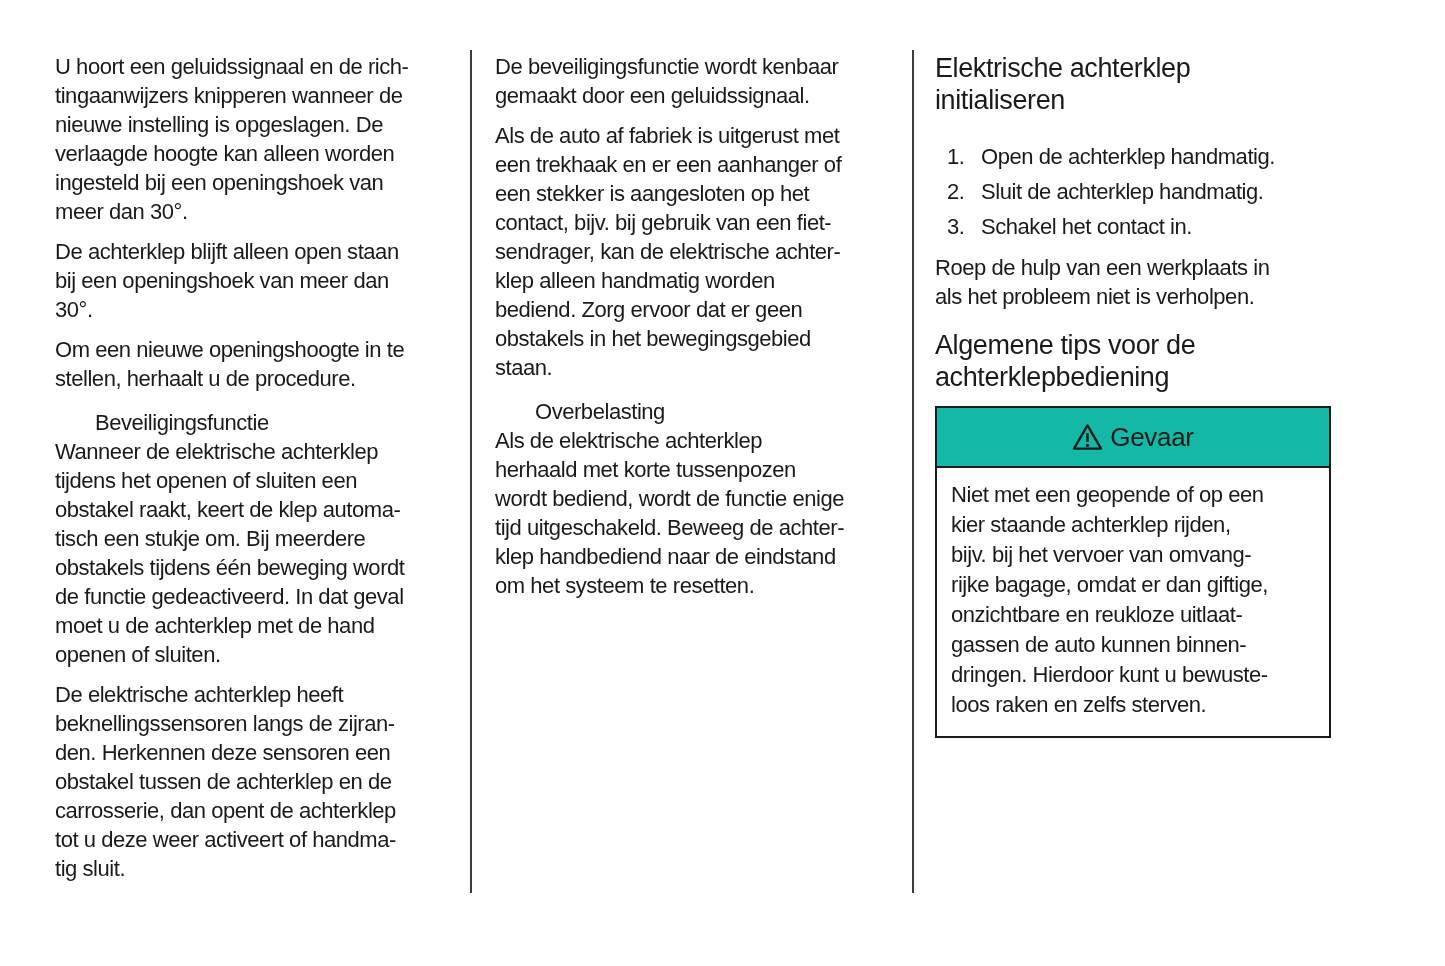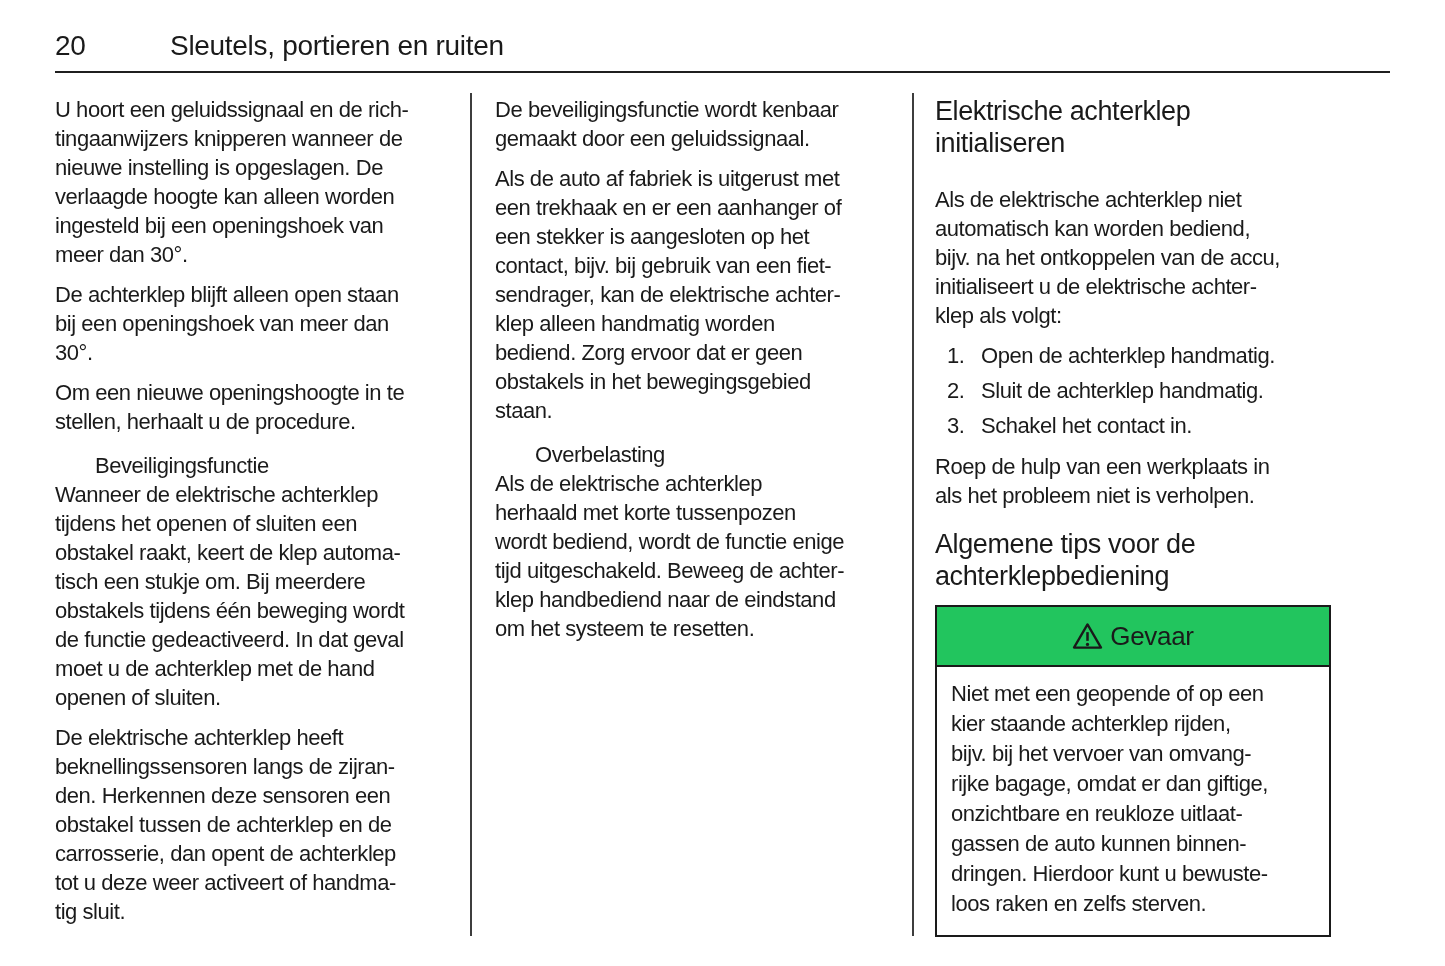--- a/index.html
+++ b/index.html
@@ -90,21 +90,21 @@
   .num-item .num { width: 34px; flex: none; }
   .num-item .txt { white-space: pre; }
   
   .danger-box {
     width: 396px;
     border: 2px solid #1a1a1a;
     margin-top: 11px;
     background: #ffffff;
   }
   .danger-header {
-    background: #22c55e;
+    background: #14b8a6;
     border-bottom: 2px solid #1a1a1a;
     height: 60px;
     display: flex;
     align-items: center;
     justify-content: center;
     gap: 7px;
   }
   .danger-title {
     font-size: 26px;
     letter-spacing: -0.3px;
@@ -116,24 +116,20 @@
     line-height: 30px;
     letter-spacing: -0.45px;
     white-space: pre;
   }
 </style>
 </head>
 <body>
 
 <div class="page">
 
-  <div class="header">
-    <div class="page-number">20</div>
-    <div class="chapter-title">Sleutels, portieren en ruiten</div>
-  </div>
 
   <div class="columns">
 
     <div class="col col-1">
       <p class="para">U hoort een geluidssignaal en de rich-
 tingaanwijzers knipperen wanneer de
 nieuwe instelling is opgeslagen. De
 verlaagde hoogte kan alleen worden
 ingesteld bij een openingshoek van
 meer dan 30°.</p>
@@ -177,25 +173,20 @@
 herhaald met korte tussenpozen
 wordt bediend, wordt de functie enige
 tijd uitgeschakeld. Beweeg de achter-
 klep handbediend naar de eindstand
 om het systeem te resetten.</p>
     </div>
 
     <div class="col col-3">
       <div class="section-heading">Elektrische achterklep
 initialiseren</div>
-      <p class="para">Als de elektrische achterklep niet
-automatisch kan worden bediend,
-bijv. na het ontkoppelen van de accu,
-initialiseert u de elektrische achter-
-klep als volgt:</p>
 
       <div class="num-list">
         <div class="num-item">
           <span class="num">1.</span>
           <span class="txt">Open de achterklep handmatig.</span>
         </div>
         <div class="num-item">
           <span class="num">2.</span>
           <span class="txt">Sluit de achterklep handmatig.</span>
         </div>

